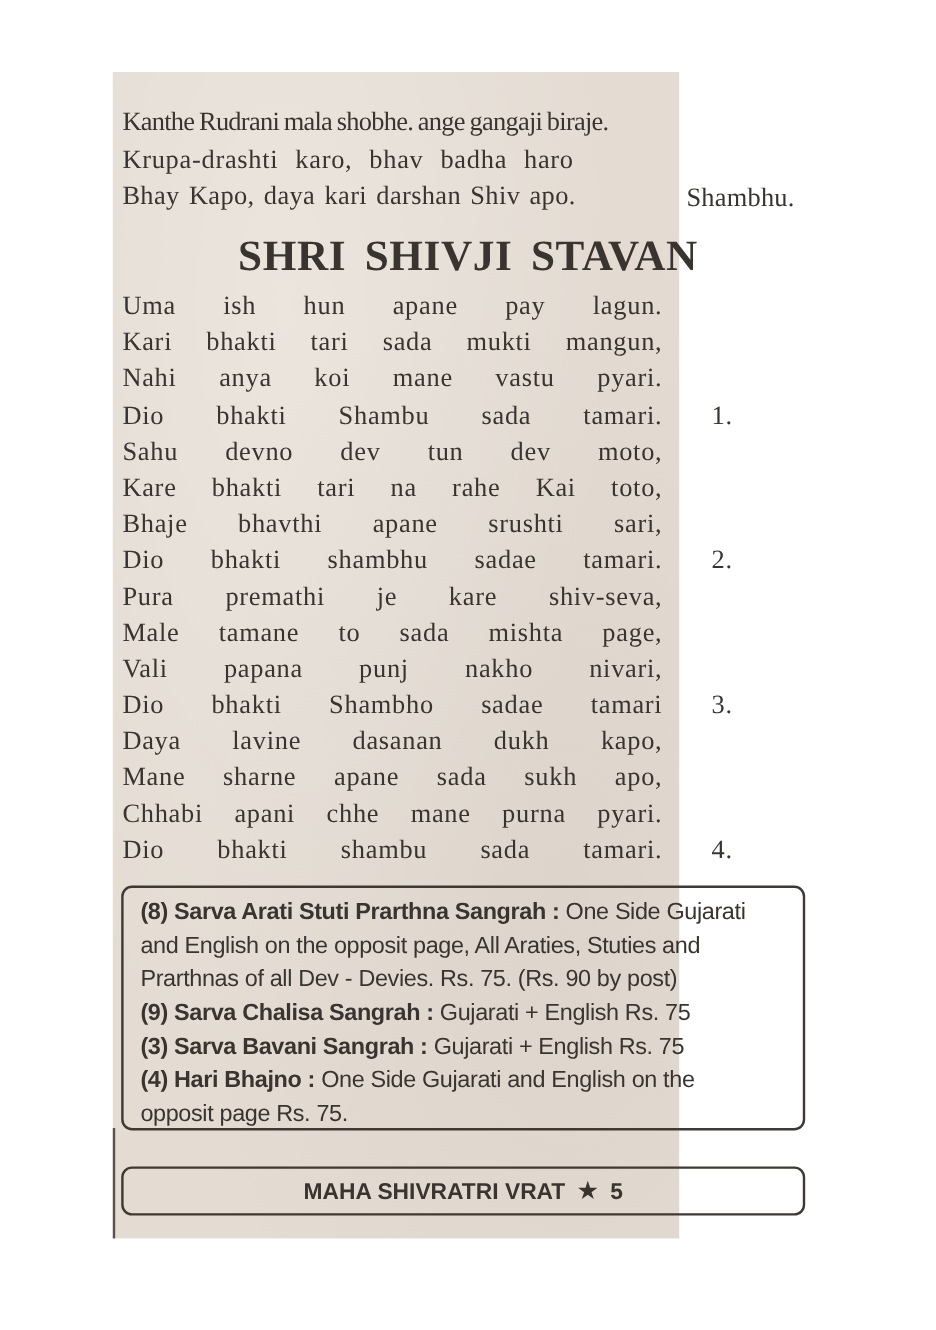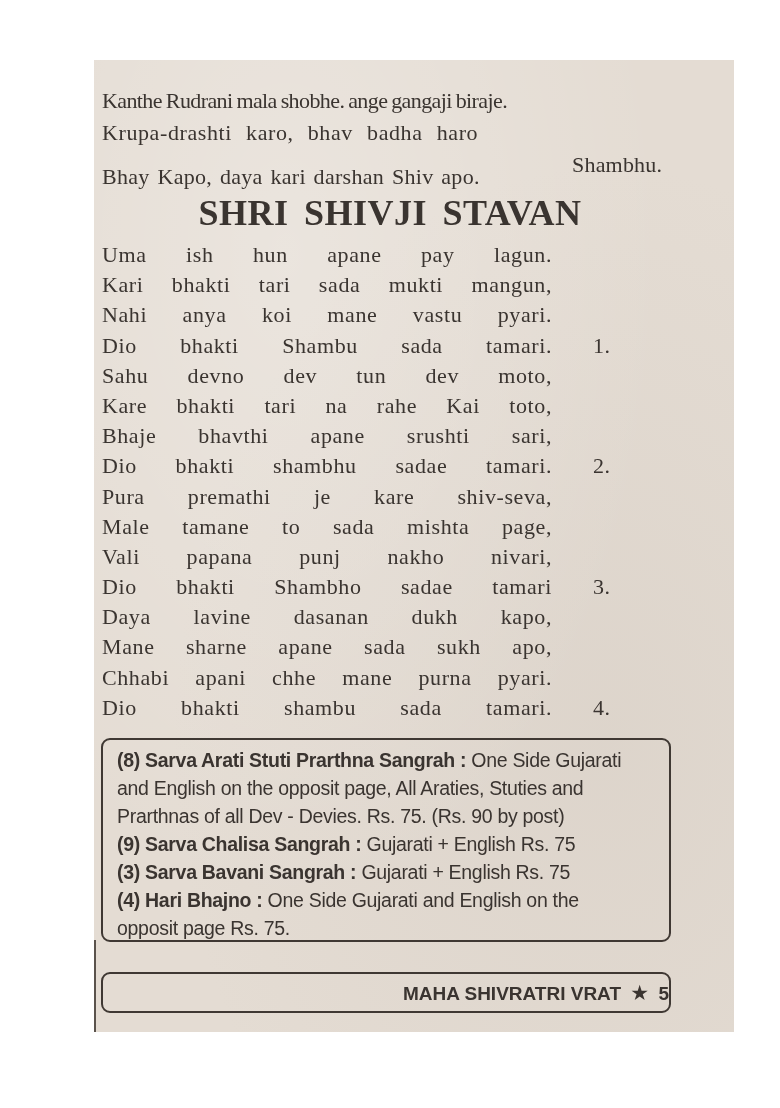--- a/index.html
+++ b/index.html
@@ -10,21 +10,21 @@
     body {
       width: 780px;
       height: 1108px;
       position: relative;
       overflow: hidden;
     }
     .page {
       position: absolute;
       left: 94px;
       top: 60px;
-      width: 640px;
+      width: 472px;
       height: 972px;
       background: #e4dcd3;
       background-image:
         radial-gradient(ellipse at 30% 20%, rgba(255,255,255,0.25), rgba(255,255,255,0) 60%),
         radial-gradient(ellipse at 80% 70%, rgba(200,190,180,0.25), rgba(200,190,180,0) 60%);
       color: #3a3430;
     }
     .page-left-edge {
       position: absolute;
       left: 0;
@@ -114,39 +114,39 @@
     }
     .footer-box {
       position: absolute;
       left: 7px;
       top: 912px;
       width: 570px;
       height: 41px;
       border: 2px solid #3f3833;
       border-radius: 9px;
       box-sizing: border-box;
-      text-align: right;
+      text-align: center;
       line-height: 37px;
       font-size: 19px;
       font-weight: bold;
       color: #3a3430;
     }
     .footer-box .star {
       font-size: 21px;
       margin: 0 4px;
     }
   </style>
 </head>
 <body>
 
 <div class="page">
 
   <div class="intro-line serif condensed" style="top:26px;">Kanthe Rudrani mala shobhe. ange gangaji biraje.</div>
   <div class="intro-line serif spaced" style="top:58px; letter-spacing:0.6px;">Krupa-drashti  karo,  bhav  badha  haro</div>
-  <div class="intro-line serif" style="top:102px; letter-spacing:0.3px; word-spacing:2px;">Bhay Kapo, daya kari darshan Shiv apo.</div>
+  <div class="intro-line serif" style="top:88px; letter-spacing:0.3px; word-spacing:2px;">Bhay Kapo, daya kari darshan Shiv apo.</div>
   <div class="intro-line serif" style="top:90px; left:478px; letter-spacing:0.2px;">Shambhu.</div>
 
   <div class="title serif">SHRI SHIVJI STAVAN</div>
 
   <div class="verse serif">
     <div class="verse-line">
       <span class="verse-text">Uma ish hun apane pay lagun.</span>
       <span class="stanza-num"></span>
     </div>
     <div class="verse-line">

